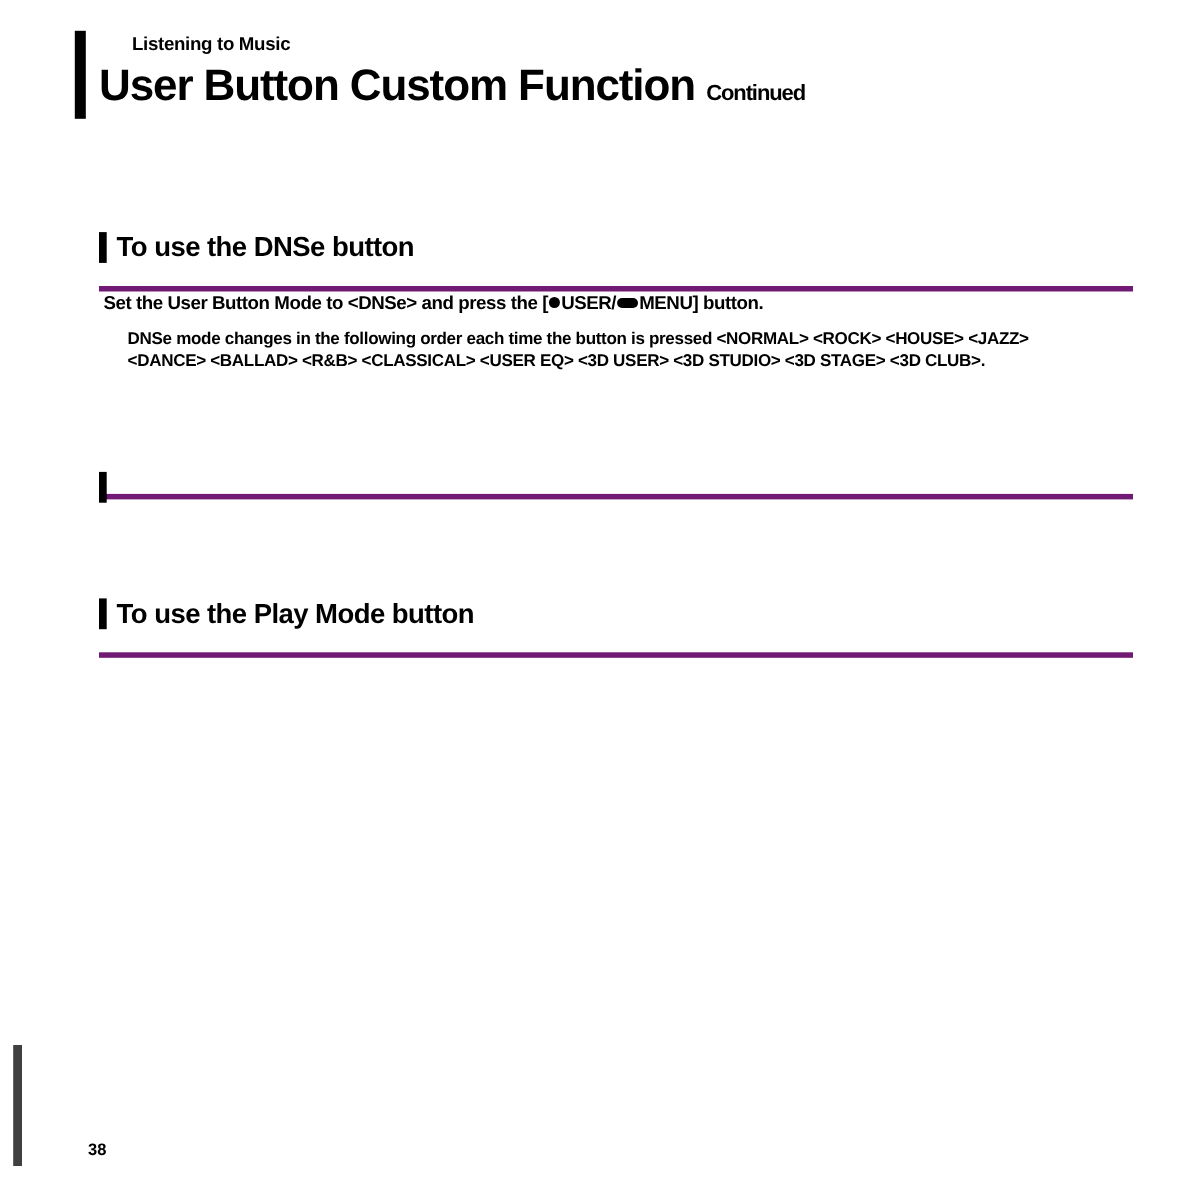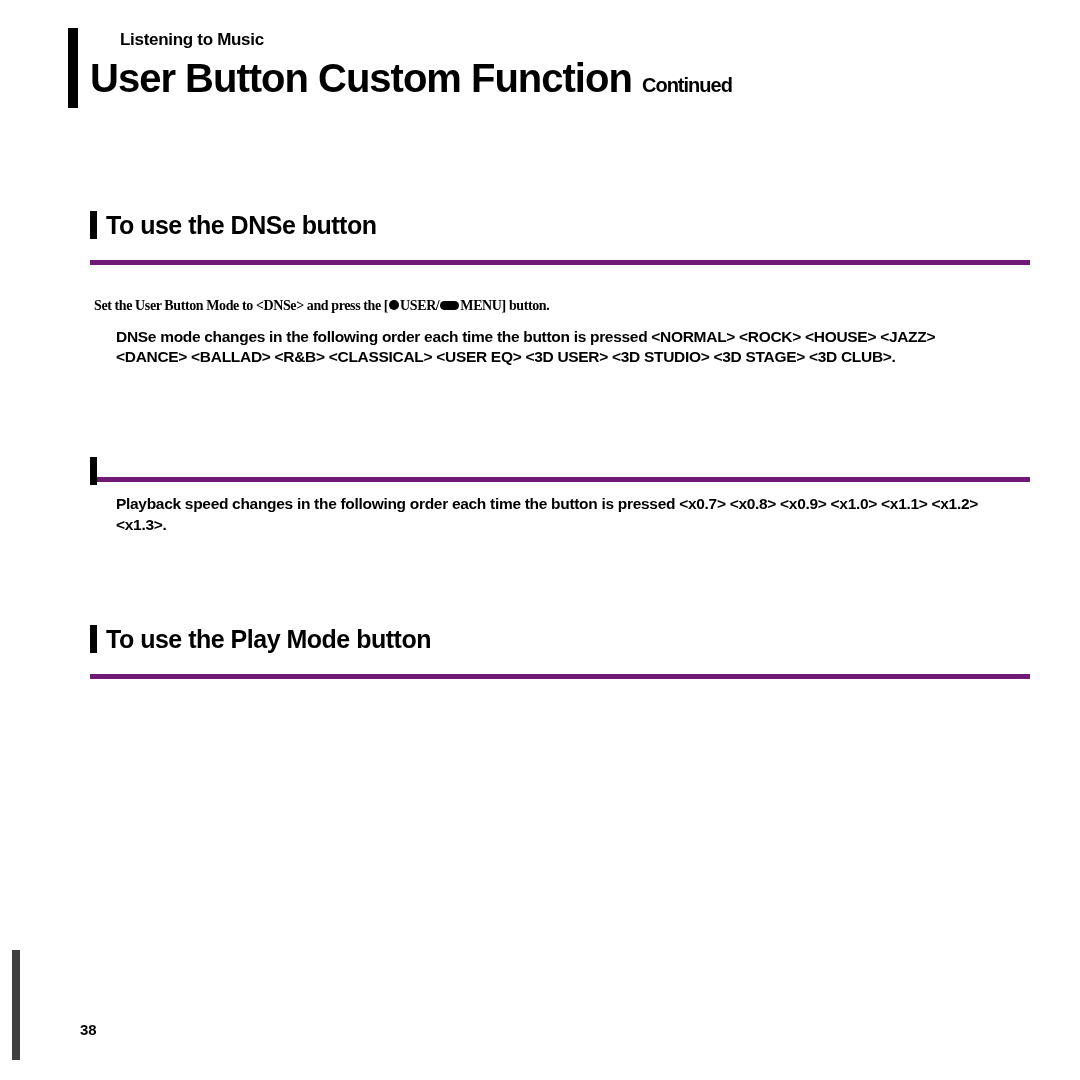--- a/index.html
+++ b/index.html
@@ -62,27 +62,25 @@
       height: 28px;
       background: #000000;
     }
     .section-header .title {
       font-size: 25px;
       font-weight: bold;
       margin-left: 16px;
       letter-spacing: -0.5px;
     }
     .section-intro {
-      font-size: 14px;
+      font-size: 17px;
       font-weight: bold;
-      margin-top: 32px;
       margin-left: 4px;
       letter-spacing: -0.4px;
       line-height: 1.3;
-      font-family: Liberation Serif, serif;
     }
     .section-intro .dot-icon {
       display: inline-block;
       width: 10px;
       height: 10px;
       background: #000000;
       border-radius: 50%;
       vertical-align: middle;
       margin: 0 1px 3px 1px;
     }
@@ -100,21 +98,21 @@
       font-weight: bold;
       margin-top: 12px;
       margin-left: 26px;
       margin-right: 30px;
       letter-spacing: -0.3px;
       line-height: 1.3;
     }
     .page-number {
       position: absolute;
       left: 80px;
-      bottom: 42px;
+      bottom: 26px;
       font-size: 15px;
       font-weight: bold;
     }
     .side-tab {
       position: absolute;
       left: 12px;
       bottom: 20px;
       width: 8px;
       height: 110px;
       background: #404040;
@@ -140,21 +138,20 @@
   <div class="section-intro">
     <span>Set the User Button Mode to &lt;DNSe&gt; and press the [</span><span class="dot-icon"></span><span>USER/</span><span class="bar-icon"></span><span>MENU] button.</span>
   </div>
   <div class="section-detail">DNSe mode changes in the following order each time the button is pressed &lt;NORMAL&gt; &lt;ROCK&gt; &lt;HOUSE&gt; &lt;JAZZ&gt; &lt;DANCE&gt; &lt;BALLAD&gt; &lt;R&amp;B&gt; &lt;CLASSICAL&gt; &lt;USER EQ&gt; &lt;3D USER&gt; &lt;3D STUDIO&gt; &lt;3D STAGE&gt; &lt;3D CLUB&gt;.</div>
 </div>
 
 <div class="section">
   <div class="section-header">
     <div class="bar"></div>
   </div>
-  <div class="section-detail">Playback speed changes in the following order each time the button is pressed &lt;x0.7&gt; &lt;x0.8&gt; &lt;x0.9&gt; &lt;x1.0&gt; &lt;x1.1&gt; &lt;x1.2&gt; &lt;x1.3&gt;.</div>
 </div>
 
 <div class="section">
   <div class="section-header">
     <div class="bar"></div>
     <div class="title">To use the Play Mode button</div>
   </div>
 </div>
 
 <div class="page-number">38</div>

